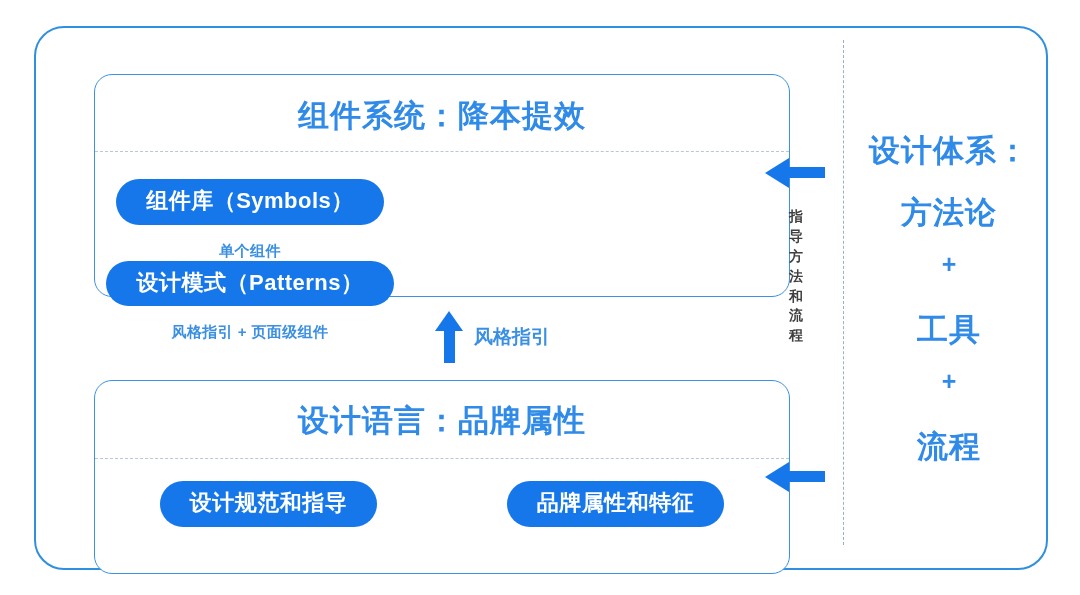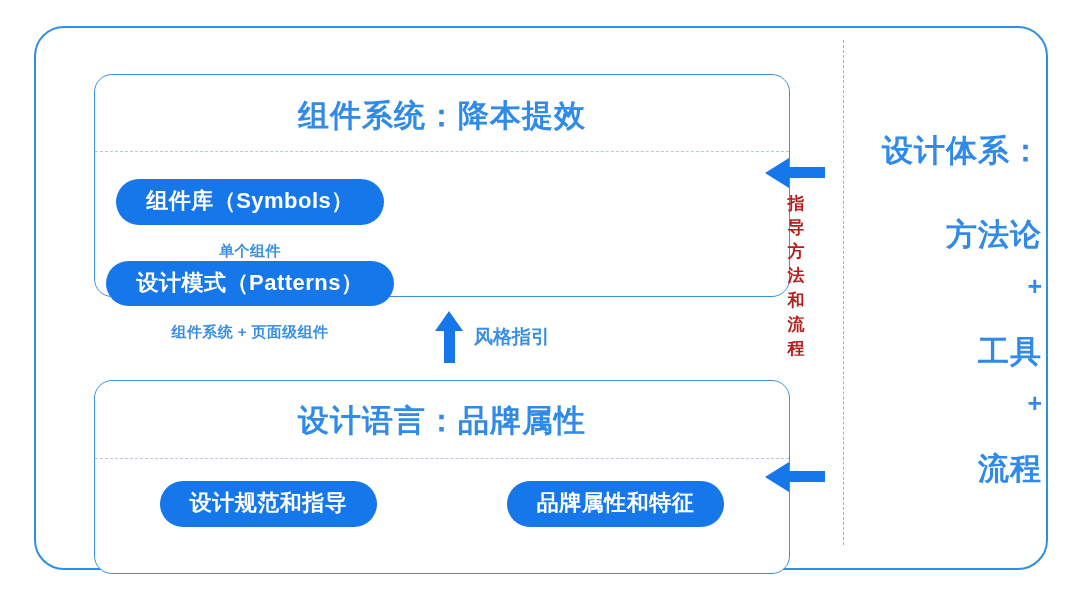--- a/index.html
+++ b/index.html
@@ -170,24 +170,24 @@
     border-bottom: 15px solid transparent;
     border-right: 24px solid #1677ea;
   }
   .left-arrow.top-arrow    { left: 765px; top: 158px; }
   .left-arrow.bottom-arrow { left: 765px; top: 462px; }
 
   
   .vertical-label {
     position: absolute;
     left: 783px;
-    top: 192px;
+    top: 207px;
     width: 26px;
-    color: #b91c1c;
-    font-size: 17px;
+    color: #404040;
+    font-size: 14px;
     font-weight: bold;
     line-height: 1.42;
     text-align: center;
     word-break: break-all;
   }
 
   
   .v-divider {
     position: absolute;
     left: 843px;
@@ -195,61 +195,61 @@
     height: 505px;
     border-left: 1.6px dashed #9bb0c6;
   }
 
   
   .right-col {
     position: absolute;
     left: 856px;
     top: 130px;
     width: 186px;
-    text-align: right;
+    text-align: center;
     color: #2f8ae8;
   }
   .right-col .rc-heading {
     font-size: 31px;
     font-weight: bold;
     letter-spacing: 1px;
     white-space: nowrap;
   }
   .right-col .rc-item {
     font-size: 31px;
     font-weight: bold;
     letter-spacing: 1px;
     margin-top: 30px;
     white-space: nowrap;
   }
   .right-col .rc-plus {
     font-size: 25px;
     font-weight: bold;
     margin-top: 16px;
   }
-  .right-col .rc-item.first { margin-top: 42px; }
+  .right-col .rc-item.first { margin-top: 20px; }
 </style>
 </head>
 <body>
 
 <div id="stage">
 
   <div class="outer-frame">
 
     <div class="section-box top">
       <div class="section-title">组件系统：降本提效</div>
       <div class="dashed-sep"></div>
       <div class="pill-row">
         <div class="pill-cell">
           <div class="pill">组件库（Symbols）</div>
           <div class="pill-caption">单个组件</div>
         </div>
         <div class="pill-cell">
           <div class="pill">设计模式（Patterns）</div>
-          <div class="pill-caption">组件系统 + 页面级组件</div>
+          <div class="pill-caption">风格指引 + 页面级组件</div>
         </div>
       </div>
     </div>
 
     <div class="up-arrow-group">
       <div class="up-arrow">
         <div class="head"></div>
         <div class="shaft"></div>
       </div>
       <div class="style-guide-label">风格指引</div>

